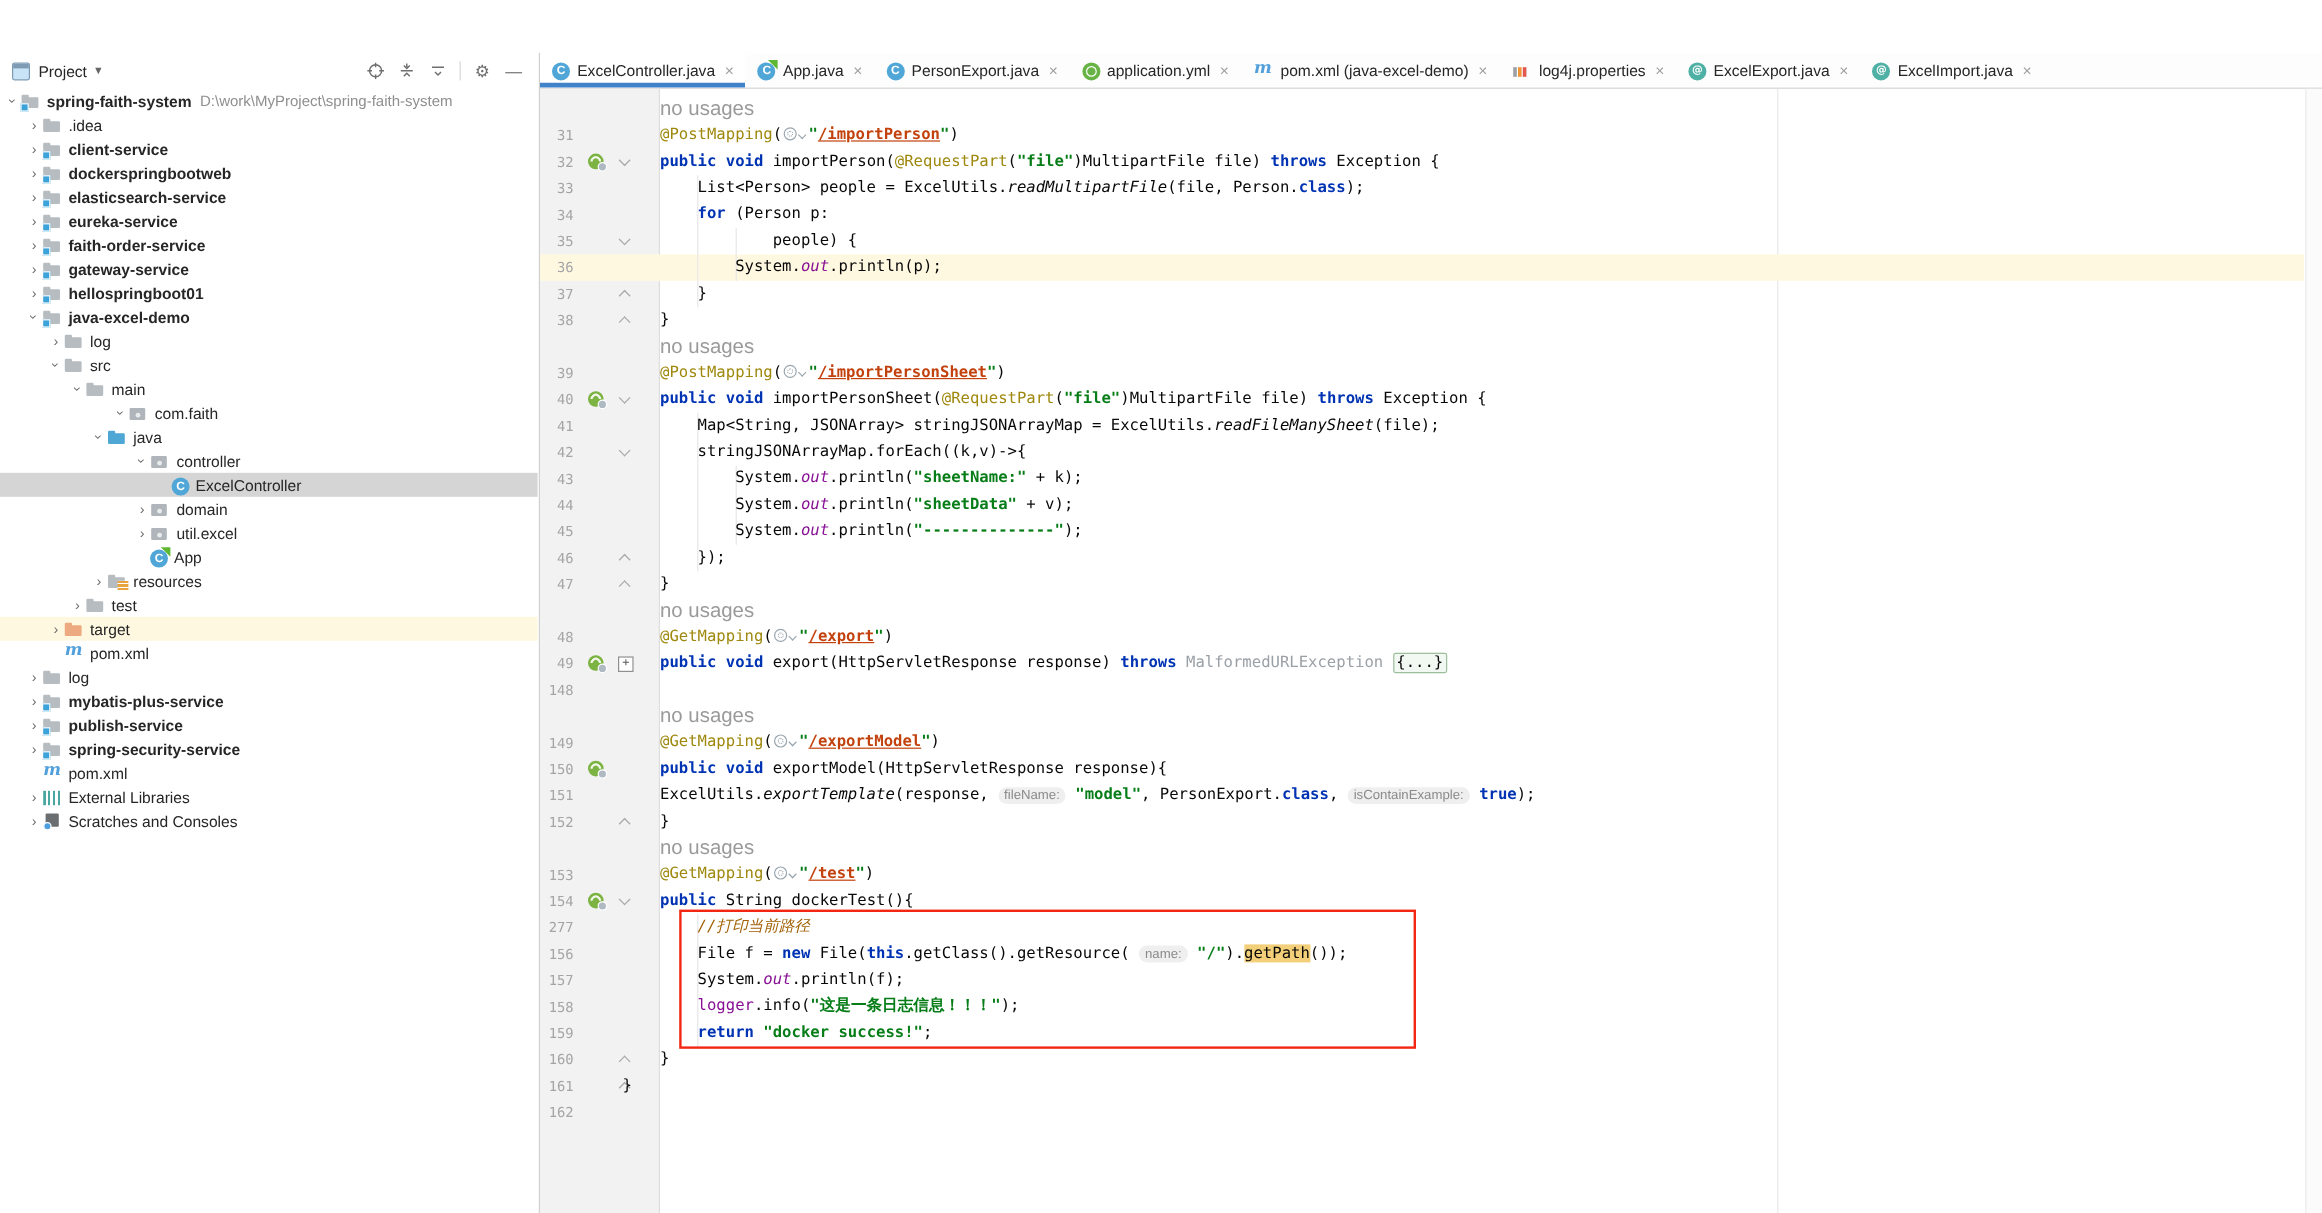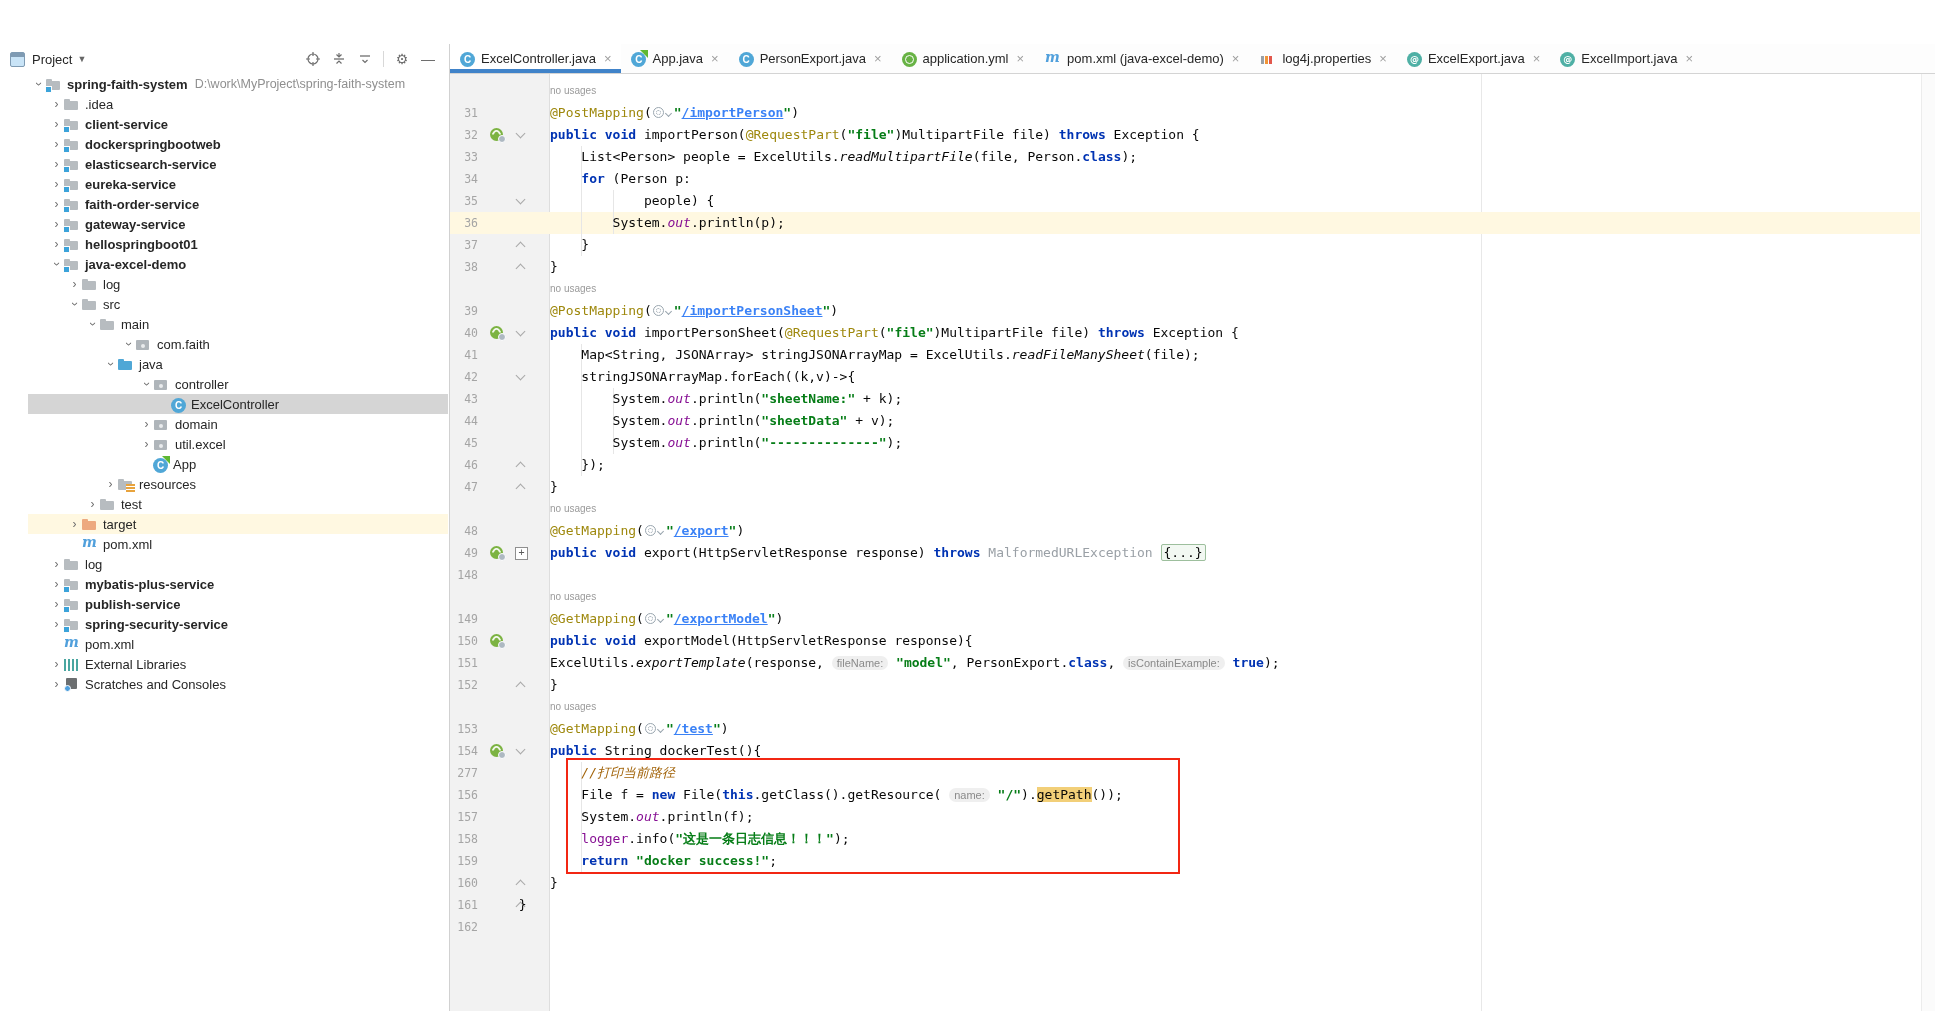--- a/index.html
+++ b/index.html
@@ -12,21 +12,21 @@
     background:#fff; border-right:1px solid #D1D1D1; }
   .panel-toolbar { height:30px; display:flex; align-items:center; padding:0 10px; gap:7px; }
   .pw-icon { width:15px; height:15px; border:1px solid #7F9BB3; background:#C9E4F7; border-radius:2px; position:relative; }
   .pw-icon::before { content:""; position:absolute; left:0; top:0; width:100%; height:4px; background:#7F9BB3; }
   .pt-label { font-size:13px; color:#262626; }
   .pt-caret { font-size:9px; color:#666; margin-left:-2px; }
   .pt-icons { margin-left:auto; display:flex; align-items:center; gap:4px; }
   .tool-btn { width:22px; height:22px; display:flex; align-items:center; justify-content:center; color:#6E6E6E; font-size:14px; border-radius:3px; }
   .tool-sep { width:1px; height:16px; background:#D8D8D8; margin:0 3px; }
 
-  #tree { position:absolute; left:0; top:30px; right:1px;padding-left:28px; }
+  #tree { position:absolute; left:0; top:30px; right:1px; }
   .trow { height:20px; display:flex; align-items:center; font-size:13px; color:#262626; white-space:nowrap; }
   .trow.sel { background:#D5D5D5; }
   .trow.hl  { background:#FFF8E1; }
   .trow.bold .tlab { font-weight:bold; }
   .chev { width:13px; display:inline-block; font-size:12px; color:#6E6E6E; text-align:center; flex:none; }
   .chev.open { transform:rotate(90deg); }
   .anno { color:#8F8F8F; margin-left:7px; font-size:12.5px; }
 
   
   .tico { width:17px; height:16px; position:relative; display:inline-block; margin-right:5px; flex:none; vertical-align:-3px; }
@@ -83,29 +83,29 @@
   .gic::after { content:""; position:absolute; right:-3px; bottom:-2px; width:6px; height:6px; border-radius:50%;
     background:#AEB9C2; border:1px solid #fff; }
   .fmk { position:absolute; left:64px; top:0; width:14px; height:22px; }
   .fmk.down::before { content:""; position:absolute; left:3px; top:6px; width:6px; height:6px;
     border-right:1.5px solid #A8A8A8; border-bottom:1.5px solid #A8A8A8; transform:rotate(45deg); }
   .fmk.up::before { content:""; position:absolute; left:3px; top:9px; width:6px; height:6px;
     border-right:1.5px solid #A8A8A8; border-bottom:1.5px solid #A8A8A8; transform:rotate(-135deg); }
   .fmk.plus::before { content:"+"; position:absolute; left:1px; top:5px; width:11px; height:11px;
     border:1px solid #8F8F8F; background:#fff; color:#5A5A5A; font:10px/10px "DejaVu Sans Mono",monospace; text-align:center; }
   .cbody { position:absolute; left:100px; top:0; }
-  .hintrow { padding-left:100px; color:#9A9A9A; font-family:"Liberation Sans",sans-serif; font-size:10px; }
+  .hintrow { padding-left:100px; color:#9A9A9A; font-family:"Liberation Sans",sans-serif; font-size:17px; }
   .iguide { position:absolute; top:0; bottom:0; border-left:1px solid #E6E6E6; }
 
   
   .tk-t  { color:#080808; }
   .tk-k  { color:#0033B3; font-weight:bold; }
   .tk-ann{ color:#9E880D; }
   .tk-s  { color:#067D17; font-weight:bold; }
-  .tk-su { color:#3b82f6; font-weight:bold; text-decoration:underline; }
+  .tk-su { color:#c2410c; font-weight:bold; text-decoration:underline; }
   .tk-cm { color:#a16207; font-style:italic; }
   .tk-pf { color:#871094; font-style:italic; }
   .tk-pp { color:#871094; }
   .tk-it { color:#080808; font-style:italic; }
   .tk-gr { color:#9AA0A6; }
   .tk-hl { color:#080808; background:#F2CF78; }
   .tk-hint { background:#EFEFEF; color:#8A8A8A; border-radius:7px; padding:1px 5px;
     font-family:"Liberation Sans",sans-serif; font-size:11px; }
   .tk-fd { color:#080808; background:#F2F8F2; border:1px solid #9DBF9D; border-radius:2px; padding:0 2px; }
   .mi { display:inline-block; width:11px; height:11px; border:1px solid #9AA6AF; border-radius:50%;

